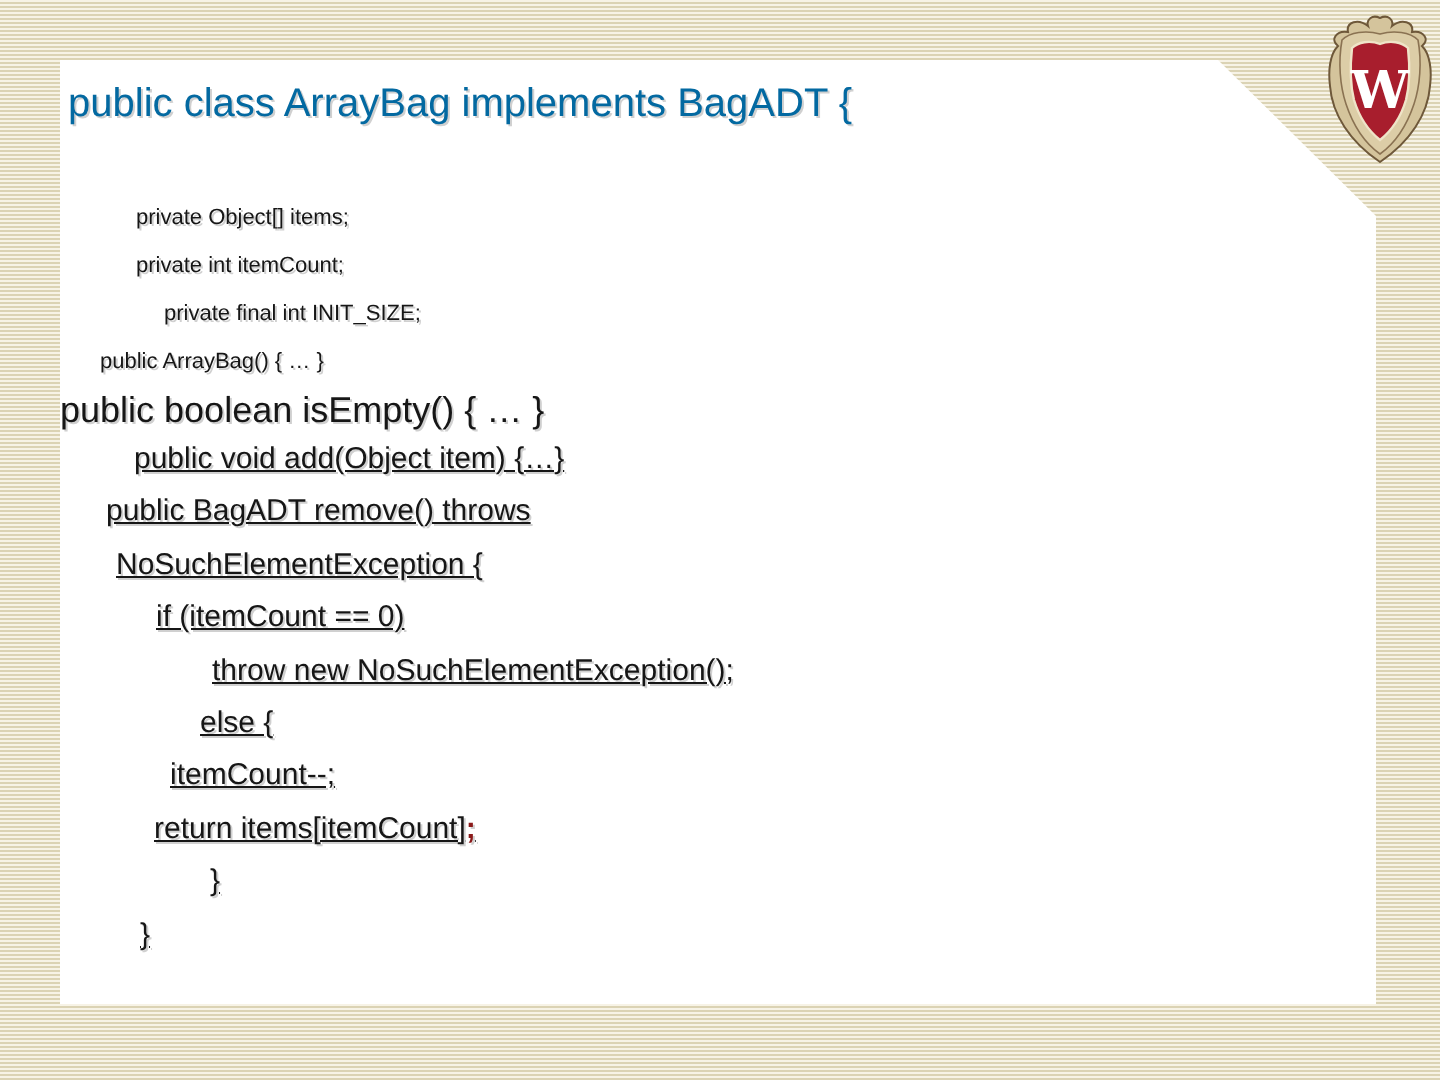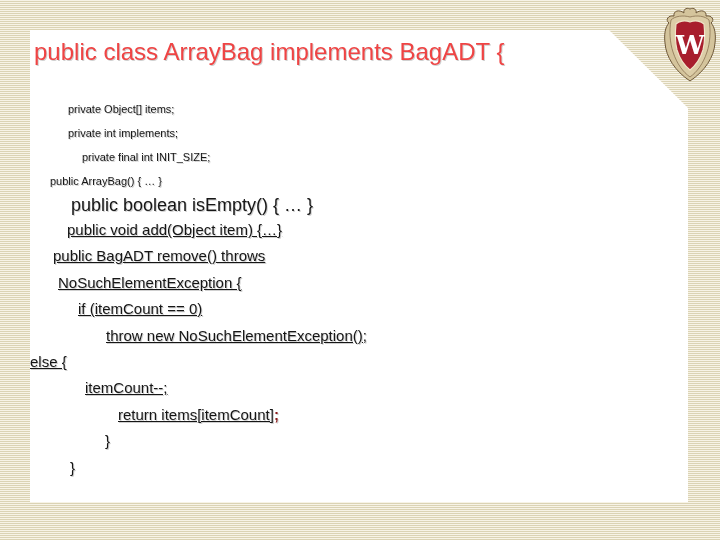--- a/index.html
+++ b/index.html
@@ -16,21 +16,21 @@
       #dbd3b4 1px, #dbd3b4 2px
     );
   }
   .paper{
     position:absolute;left:30px;top:30px;width:658px;height:472px;
     background:#ffffff;
     clip-path:polygon(0 0, 579px 0, 658px 78px, 658px 472px, 0 472px);
   }
   .slide-title{
     position:absolute;left:4px;top:11px;
-    font-size:24px;line-height:22px;color:#ef4444;
+    font-size:20px;line-height:22px;color:#0369a1;
     text-shadow:1px 1px 0 rgba(150,150,150,0.45);
     white-space:pre;
   }
   .code{
     position:absolute;left:0;top:67px;width:100%;
     color:#161616;
     text-shadow:1px 1px 0 rgba(150,150,150,0.45);
   }
   .line{white-space:pre;}
   .la{font-size:11px;height:24px;line-height:24px;}
@@ -45,32 +45,32 @@
 <body>
 
 <div class="slide">
 
   <div class="paper">
 
     <div class="slide-title">public class ArrayBag implements BagADT {</div>
 
     <div class="code">
       <div class="line la" style="padding-left:38px"><span>private Object[] items;</span></div>
-      <div class="line la" style="padding-left:38px"><span>private int implements;</span></div>
+      <div class="line la" style="padding-left:38px"><span>private int itemCount;</span></div>
       <div class="line la" style="padding-left:52px"><span>private final int INIT_SIZE;</span></div>
       <div class="line la" style="padding-left:20px"><span>public ArrayBag() { … }</span></div>
-      <div class="line lm" style="padding-left:41px"><span>public boolean isEmpty() { … }</span></div>
+      <div class="line lm" style=""><span>public boolean isEmpty() { … }</span></div>
       <div class="line lb" style="padding-left:37px"><span>public void add(Object item) {…}</span></div>
       <div class="line lb" style="padding-left:23px"><span>public BagADT remove() throws</span></div>
       <div class="line lb" style="padding-left:28px"><span>NoSuchElementException {</span></div>
       <div class="line lb" style="padding-left:48px"><span>if (itemCount == 0)</span></div>
       <div class="line lb" style="padding-left:76px"><span>throw new NoSuchElementException();</span></div>
-      <div class="line lb" style=""><span>else {</span></div>
+      <div class="line lb" style="padding-left:70px"><span>else {</span></div>
       <div class="line lb" style="padding-left:55px"><span>itemCount--;</span></div>
-      <div class="line lb" style="padding-left:88px"><span>return items[itemCount]</span><span class="hl">;</span></div>
+      <div class="line lb" style="padding-left:47px"><span>return items[itemCount]</span><span class="hl">;</span></div>
       <div class="line lb" style="padding-left:75px"><span>}</span></div>
       <div class="line lb" style="padding-left:40px"><span>}</span></div>
     </div>
 
   </div>
 
   <svg class="crest" viewBox="0 0 56 76" xmlns="http://www.w3.org/2000/svg">
     <path d="M28 2 C24 0 21 3 22 6 C17 2 11 4 12 9 C6 8 3 13 7 16 C3 20 2 28 3 36 C4 50 13 64 28 74 C43 64 52 50 53 36 C54 28 53 20 49 16 C53 13 50 8 44 9 C45 4 39 2 34 6 C35 3 32 0 28 2 Z" fill="#d4c49c" stroke="#6e583a" stroke-width="1"></path>
     <path d="M28 10 C21 8 13 9 9 13 C7 24 8 36 11 45 C15 57 21 65 28 70 C35 65 41 57 45 45 C48 36 49 24 47 13 C43 9 35 8 28 10 Z" fill="#dccda7" stroke="#8a7252" stroke-width="0.8"></path>
     <path d="M28 15 C23 13 17 14 14 17 C13 26 13 35 15 43 C18 53 23 59 28 63 C33 59 38 53 41 43 C43 35 43 26 42 17 C39 14 33 13 28 15 Z" fill="#a81e2d" stroke="#efe4c8" stroke-width="1.2"></path>

